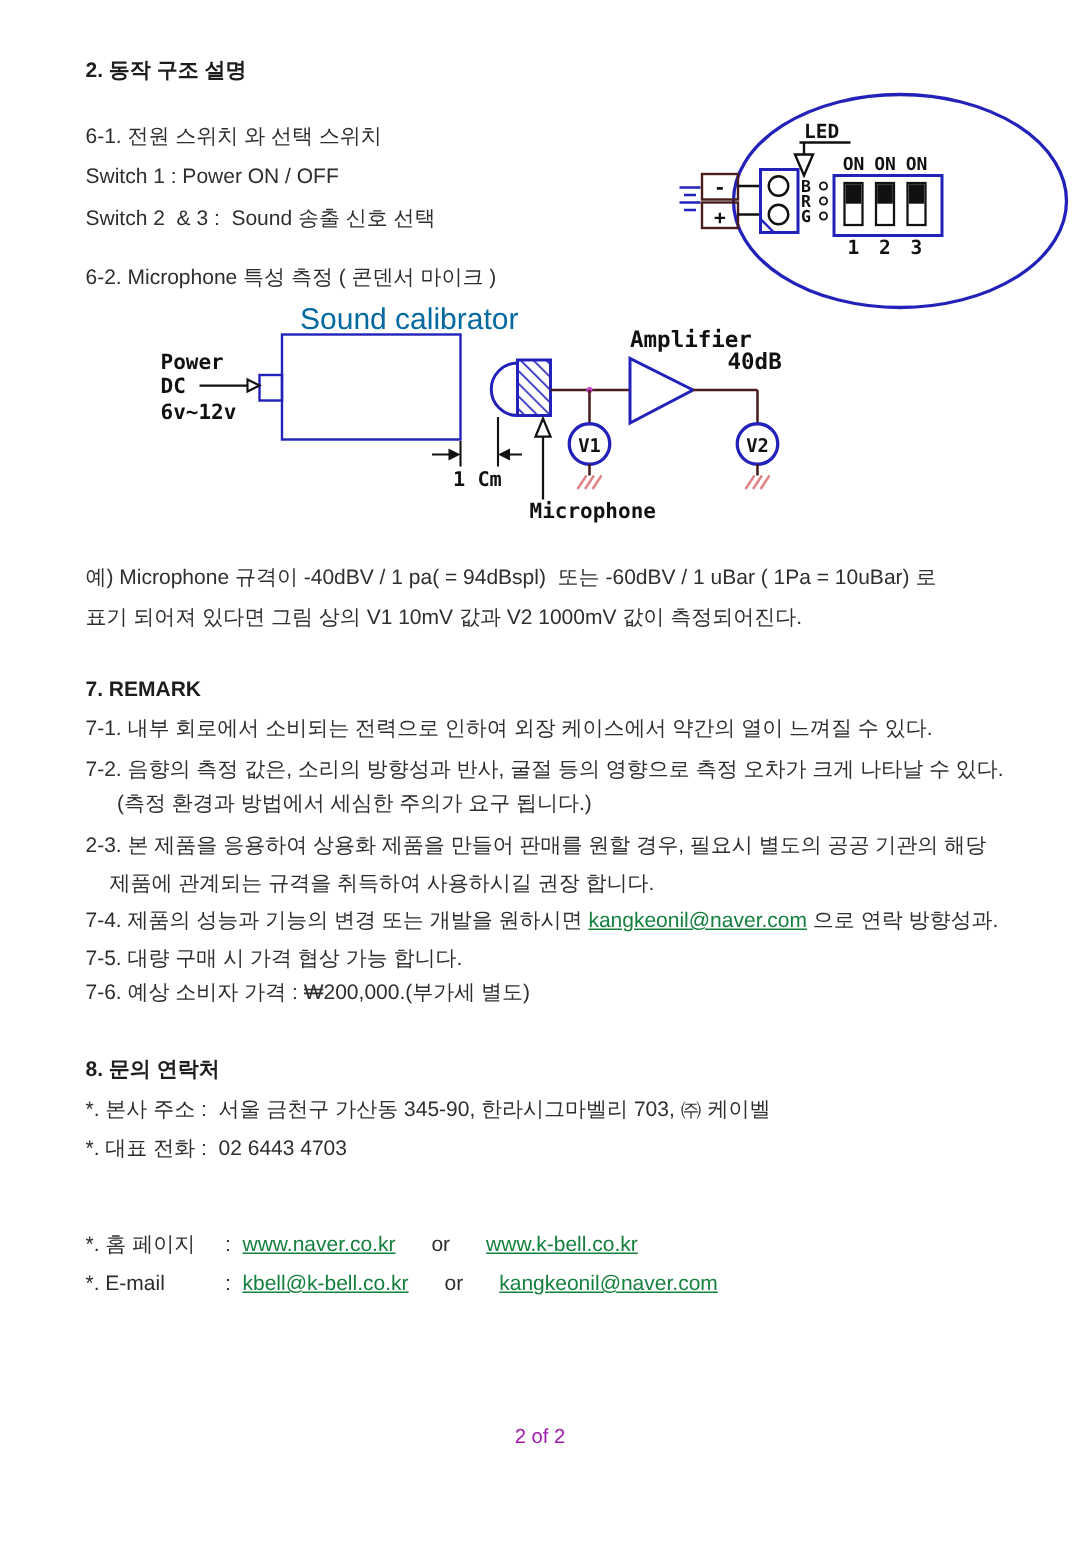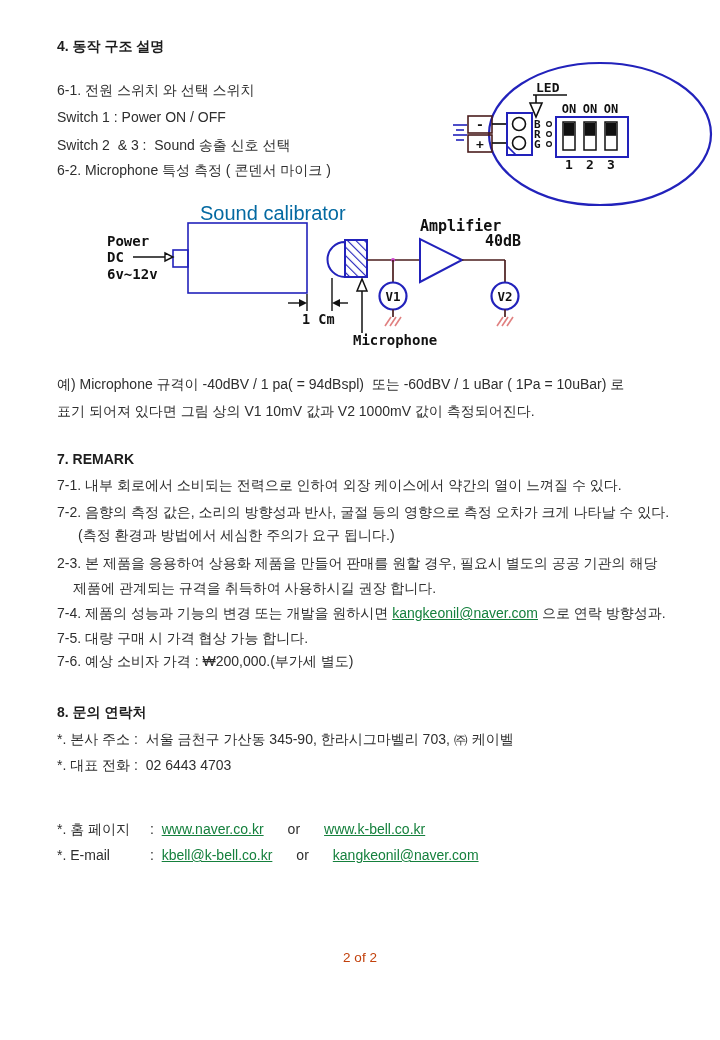--- a/index.html
+++ b/index.html
@@ -3,33 +3,33 @@
 <meta charset="utf-8">
 <style>
   html,body{margin:0;padding:0;}
   body{width:720px;height:1040px;background:#ffffff;position:relative;overflow:hidden;
        font-family:"Liberation Sans","DejaVu Sans",sans-serif;color:#2e2e2e;}
   .line{position:absolute;left:57px;font-size:14px;white-space:pre;line-height:15px;}
   .bold{font-weight:bold;color:#1d1d1d;}
   a.doc-link{color:#15803d;text-decoration:underline;cursor:pointer;}
   .lbl{display:inline-block;width:93px;margin-top:38px;}
   .orword{display:inline-block;margin:0 24px;}
-  .footer{position:absolute;left:0;top:950px;width:720px;text-align:center;font-size:13.5px;color:#c2410c;}
+  .footer{position:absolute;left:0;top:950px;width:720px;text-align:center;font-size:13.5px;color:#a21caf;}
   svg{position:absolute;}
   svg text{font-family:"DejaVu Sans Mono","Liberation Mono",monospace;font-weight:bold;fill:#111;}
   .callabel{position:absolute;left:200px;top:202px;font-size:20px;color:#0369a1;white-space:pre;}
 </style>
 </head>
 <body>
 
-<div class="line bold" style="top:39px">4. 동작 구조 설명</div>
+<div class="line bold" style="top:39px">2. 동작 구조 설명</div>
 <div class="line" style="top:83px">6-1. 전원 스위치 와 선택 스위치</div>
 <div class="line" style="top:110px">Switch 1 : Power ON / OFF</div>
 <div class="line" style="top:138px">Switch 2  &amp; 3 :  Sound 송출 신호 선택</div>
-<div class="line" style="top:163px">6-2. Microphone 특성 측정 ( 콘덴서 마이크 )</div>
+<div class="line" style="top:177px">6-2. Microphone 특성 측정 ( 콘덴서 마이크 )</div>
 
 <div class="callabel">Sound calibrator</div>
 
 <div class="line" style="top:377px">예) Microphone 규격이 -40dBV / 1 pa( = 94dBspl)  또는 -60dBV / 1 uBar ( 1Pa = 10uBar) 로</div>
 <div class="line" style="top:404px">표기 되어져 있다면 그림 상의 V1 10mV 값과 V2 1000mV 값이 측정되어진다.</div>
 
 <div class="line bold" style="top:452px">7. REMARK</div>
 <div class="line" style="top:478px">7-1. 내부 회로에서 소비되는 전력으로 인하여 외장 케이스에서 약간의 열이 느껴질 수 있다.</div>
 <div class="line" style="top:505px">7-2. 음향의 측정 값은, 소리의 방향성과 반사, 굴절 등의 영향으로 측정 오차가 크게 나타날 수 있다.</div>
 <div class="line" style="top:528px;left:78px">(측정 환경과 방법에서 세심한 주의가 요구 됩니다.)</div>

